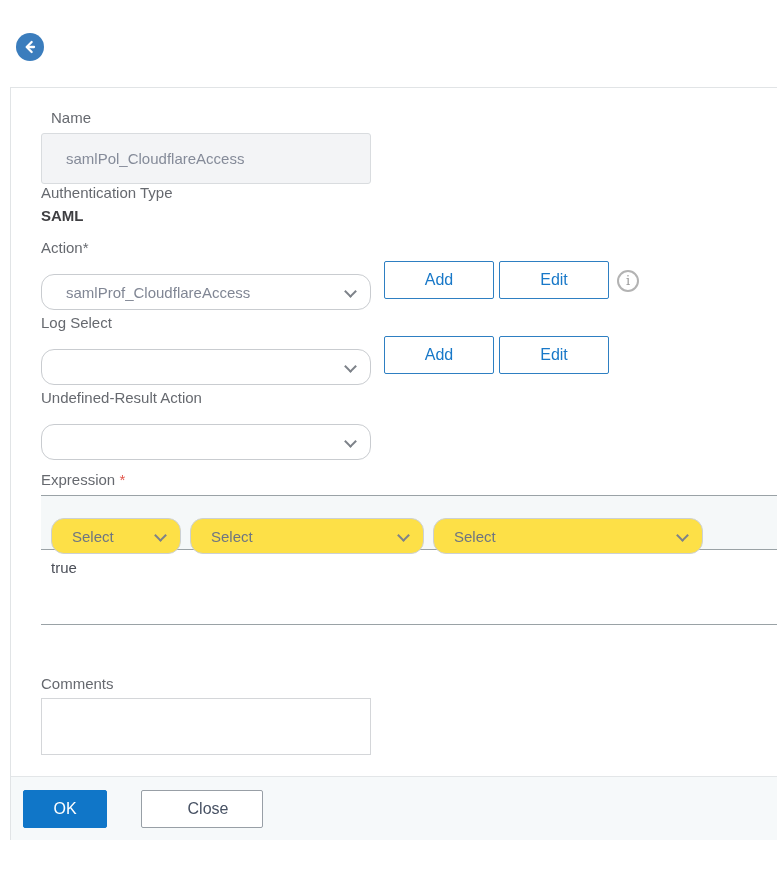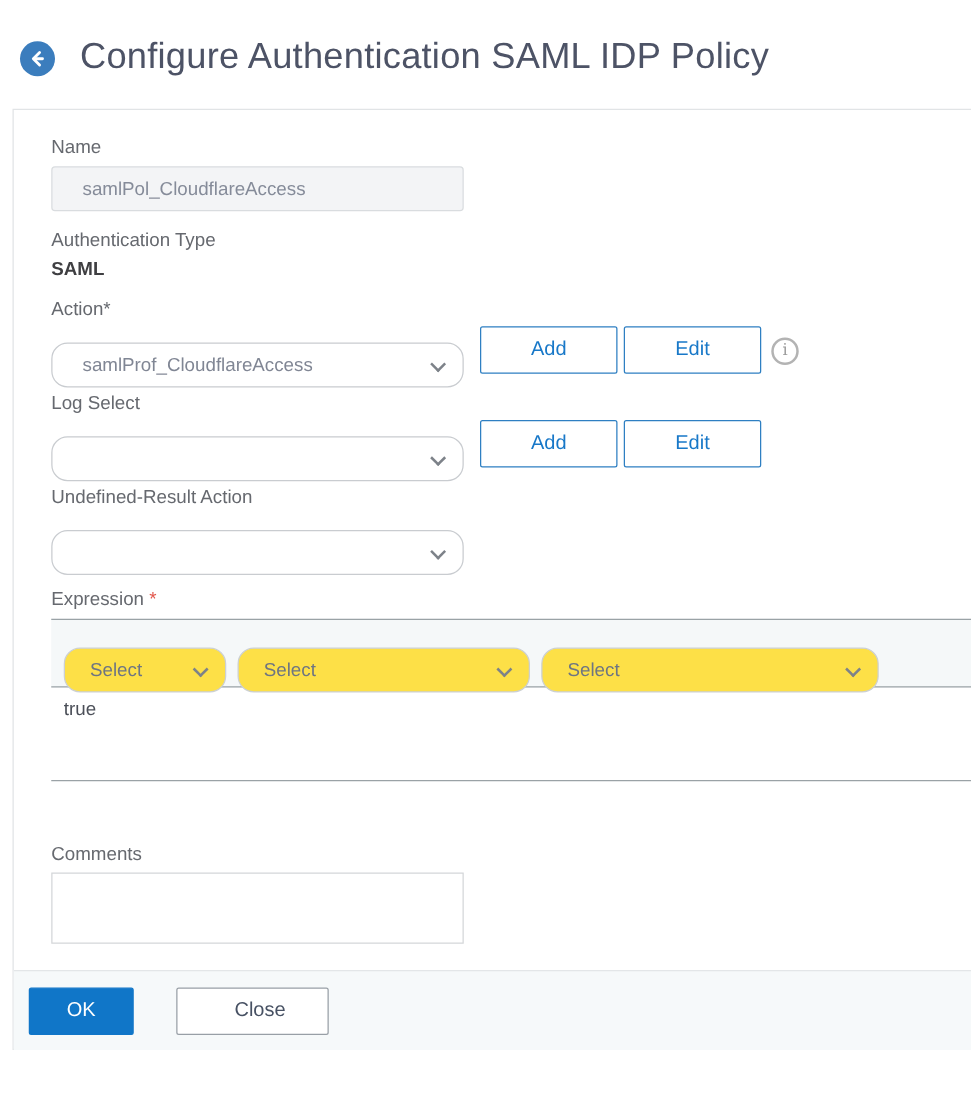--- a/index.html
+++ b/index.html
@@ -15,21 +15,21 @@
   .page-title { position:absolute; left:64px; top:29px; font-size:29px; font-weight:400;
                 color:#4d5366; letter-spacing:0.2px; white-space:nowrap; }
 
   
   .panel { position:absolute; left:10px; top:87px; width:781px; height:753px;
            background:#fff; border:1px solid #e1e4e6; }
 
   .lbl { position:absolute; left:30px; font-size:15px; color:#66696f; white-space:nowrap; }
   .bold-val { position:absolute; left:30px; font-size:15px; font-weight:bold; color:#3f3f42; }
 
-  .text-input { position:absolute; left:30px; width:330px; height:36px;
+  .text-input { position:absolute; left:30px; width:330px; height:51px;
                 background:#f3f4f6; border:1px solid #d9dcdf; border-radius:3px;
                 color:#858b99; font-size:15px; padding-left:24px;
                 font-family:"Liberation Sans","DejaVu Sans",sans-serif; }
 
   .select { position:absolute; height:36px; background:#fff; border:1px solid #c9ccd0;
             border-radius:13px; cursor:pointer; display:flex; align-items:center;margin-top:12px; }
   .select .sel-text { font-size:15px; color:#80869​4; color:#808694; padding-left:24px;
                       overflow:hidden; white-space:nowrap; }
   .chev { position:absolute; right:15px; top:12px; width:9px; height:9px;
           border-right:2px solid #7d8289; border-bottom:2px solid #7d8289;
@@ -81,25 +81,24 @@
 <div class="page">
 
   <button class="back-btn">
     <span style="display:flex;">
       <svg width="16" height="16" viewBox="0 0 24 24" fill="none" stroke="#ffffff" stroke-width="3.4" stroke-linecap="round" stroke-linejoin="round">
         <polyline points="14.5,4.5 7,12 14.5,19.5"></polyline>
         <line x1="8" y1="12" x2="18" y2="12"></line>
       </svg>
     </span>
   </button>
-  <h1 class="page-title">Configure Authentication SAML IDP Policy</h1>
 
   <div class="panel">
 
-    <div class="lbl" style="top:21px;">Name</div>
+    <div class="lbl" style="top:21px;margin-left:10px;">Name</div>
     <input class="text-input" style="top: 45px;" type="text" readonly="" value="samlPol_CloudflareAccess">
 
     <div class="lbl" style="top:96px;">Authentication Type</div>
     <div class="bold-val" style="top:119px;">SAML</div>
 
     <div class="lbl" style="top:151px;">Action*</div>
     <div class="select" style="left:30px; top:174px; width:330px;">
       <span class="sel-text">samlProf_CloudflareAccess</span>
       <span class="chev"></span>
     </div>

